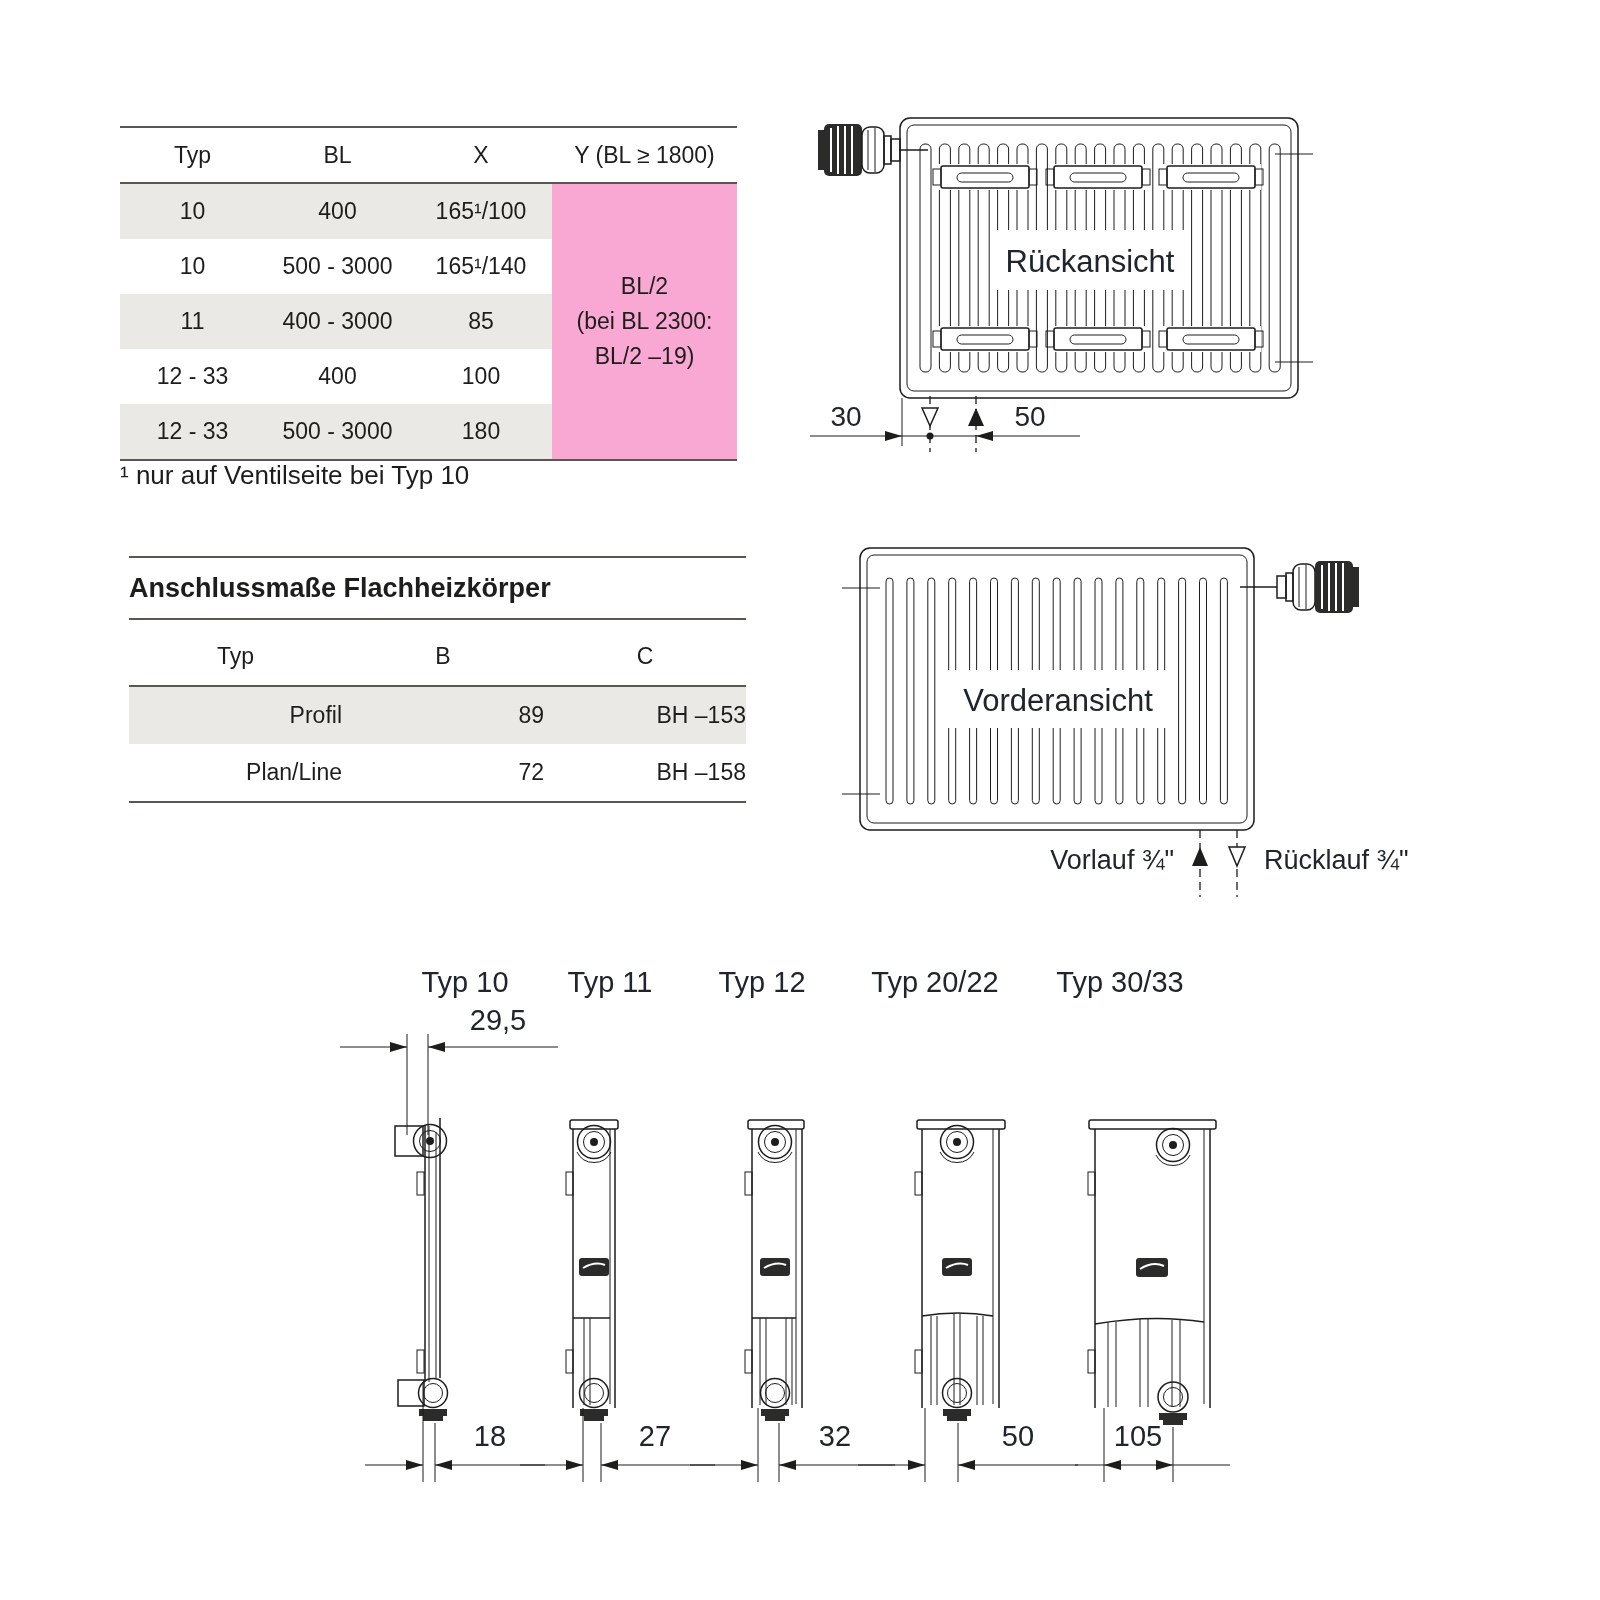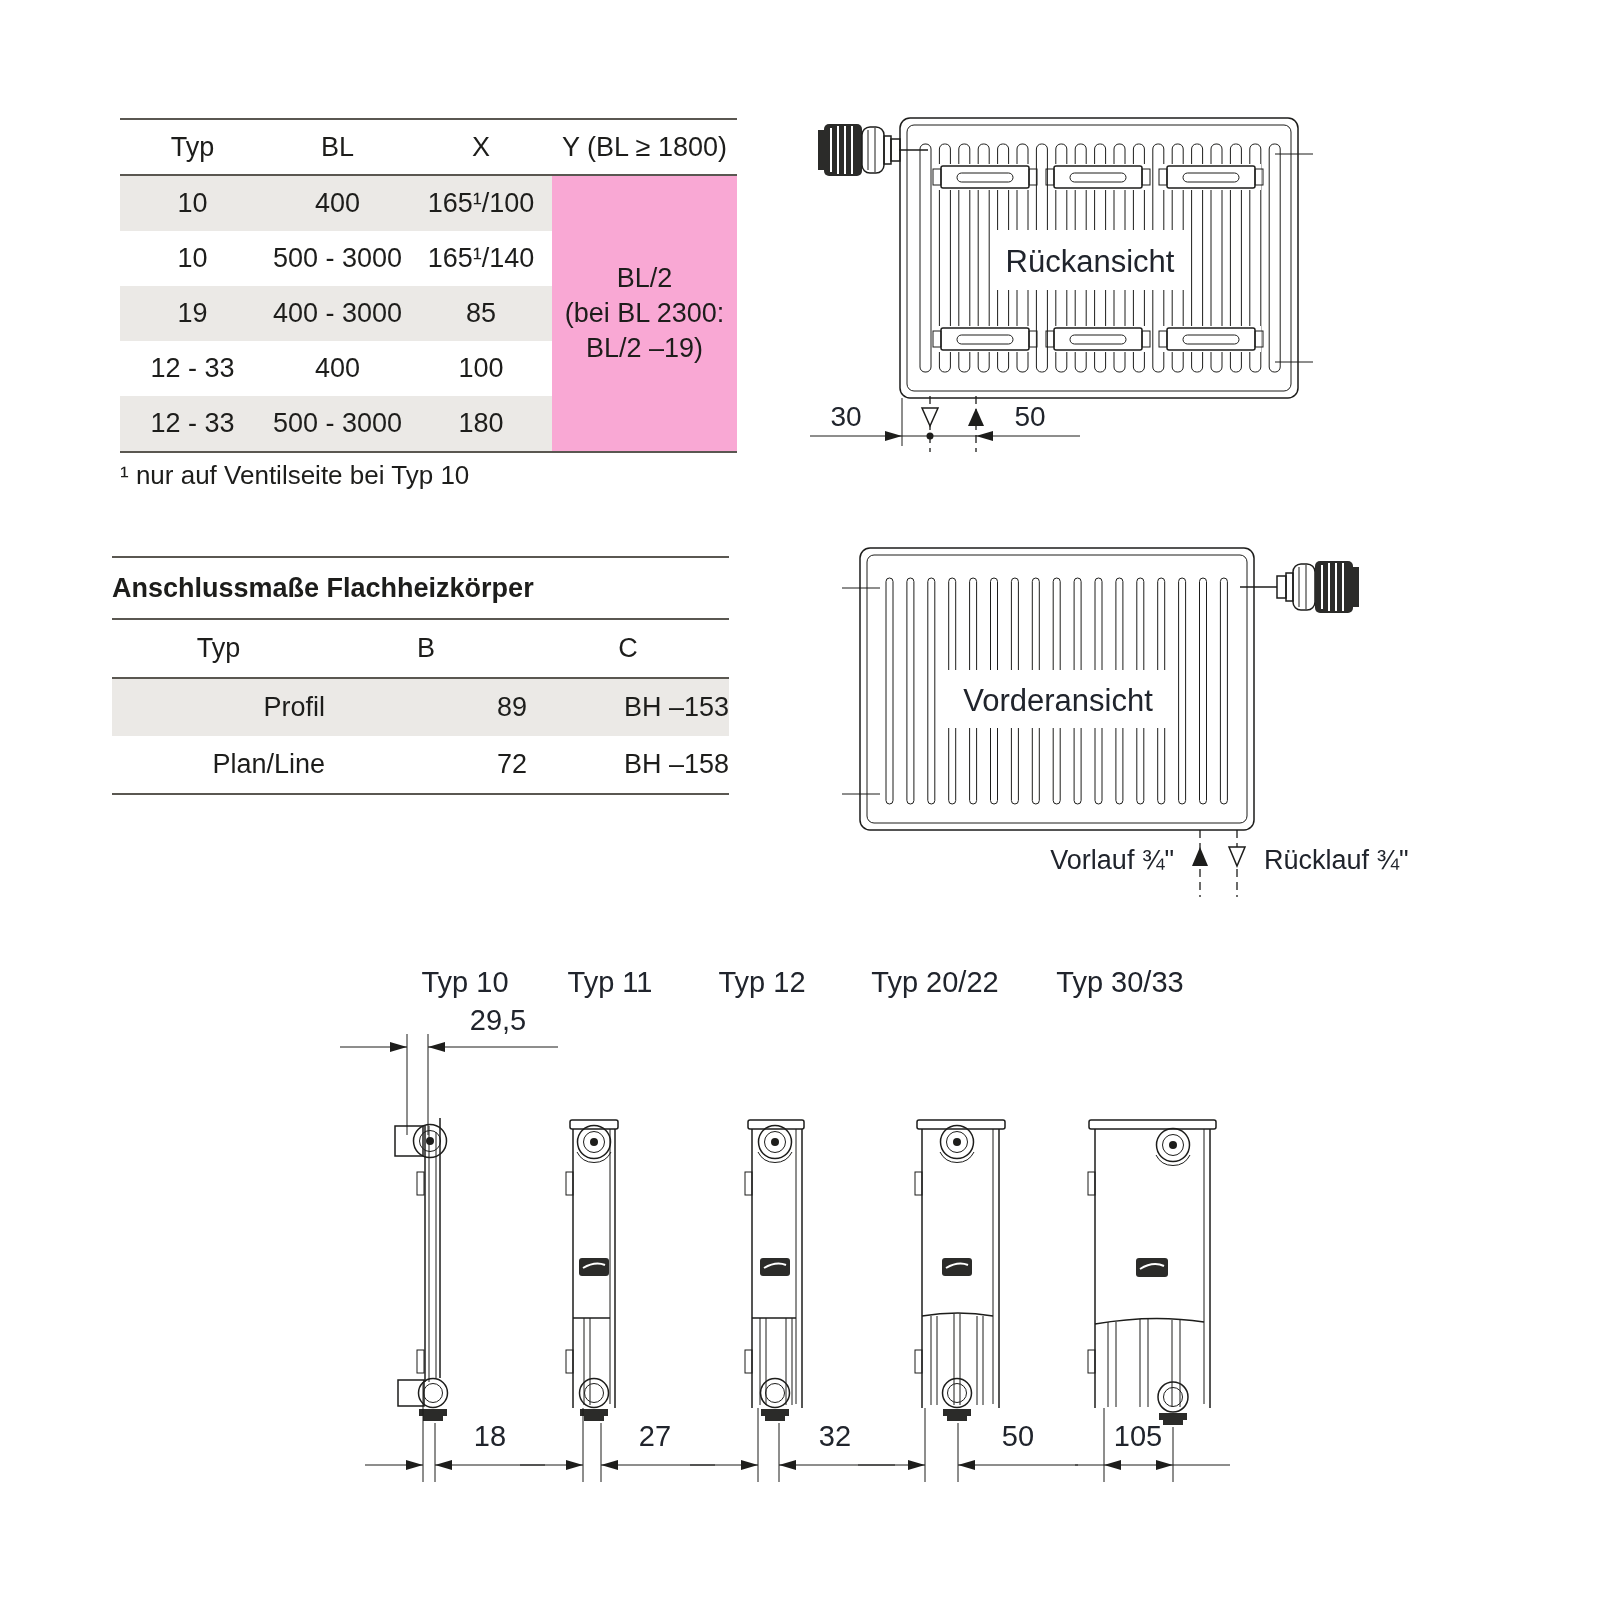--- a/index.html
+++ b/index.html
@@ -7,29 +7,29 @@
     --rule:#5a5751;
     --shade:#ebe9e6;
     --plate:#2b2b29;
   }
   html,body{margin:0;padding:0;background:#fff;}
   .canvas{
     position:relative;width:1600px;height:1600px;background:#ffffff;
     font-family:"Liberation Sans", sans-serif;color:var(--ink);overflow:hidden;
   }
   
-  table{border-collapse:collapse;table-layout:fixed;font-size:27px;color:var(--ink);}
+  table{border-collapse:collapse;table-layout:fixed;font-size:23px;color:var(--ink);margin-top:8px;}
   .t1{position:absolute;left:120px;top:118px;width:617px;
       border-top:2px solid var(--rule);border-bottom:2px solid var(--rule);}
   .t1 th{font-weight:400;height:54px;border-bottom:2px solid var(--rule);text-align:center;padding:0;}
   .t1 td{height:55px;text-align:center;padding:0;}
   td.shade{background:var(--shade);}
   .ycell{background:#f9a8d4;line-height:35px;vertical-align:middle;}
   .footnote{position:absolute;left:120px;top:460px;font-size:26px;}
-  .t2wrap{position:absolute;left:112px;top:556px;width:617px;border-top:2px solid var(--rule);}
+  .t2wrap{position:absolute;left:129px;top:556px;width:617px;border-top:2px solid var(--rule);}
   .t2title{font-size:27px;font-weight:700;height:60px;line-height:60px;border-bottom:2px solid var(--rule);}
   .t2{width:617px;border-bottom:2px solid var(--rule);}
   .t2 th{font-weight:400;height:57px;border-bottom:2px solid var(--rule);text-align:center;padding:0;}
   .t2 td{height:57px;text-align:right;padding:0;}
   
   .drawing{position:absolute;}
   svg text{font-family:"Liberation Sans", sans-serif;fill:#20242c;}
   .ln{stroke:var(--ink);stroke-width:1.5;fill:none;}
   .thin{stroke:var(--ink);stroke-width:1;fill:none;}
   .dash{stroke:var(--ink);stroke-width:1.3;fill:none;stroke-dasharray:8 5;}
@@ -67,21 +67,21 @@
           <div>(bei BL 2300:</div>
           <div>BL/2 –19)</div>
         </td>
       </tr>
       <tr>
         <td>10</td>
         <td>500 - 3000</td>
         <td>165¹/140</td>
       </tr>
       <tr>
-        <td class="shade">19</td>
+        <td class="shade">11</td>
         <td class="shade">400 - 3000</td>
         <td class="shade">85</td>
       </tr>
       <tr>
         <td>12 - 33</td>
         <td>400</td>
         <td>100</td>
       </tr>
       <tr>
         <td class="shade">12 - 33</td>

